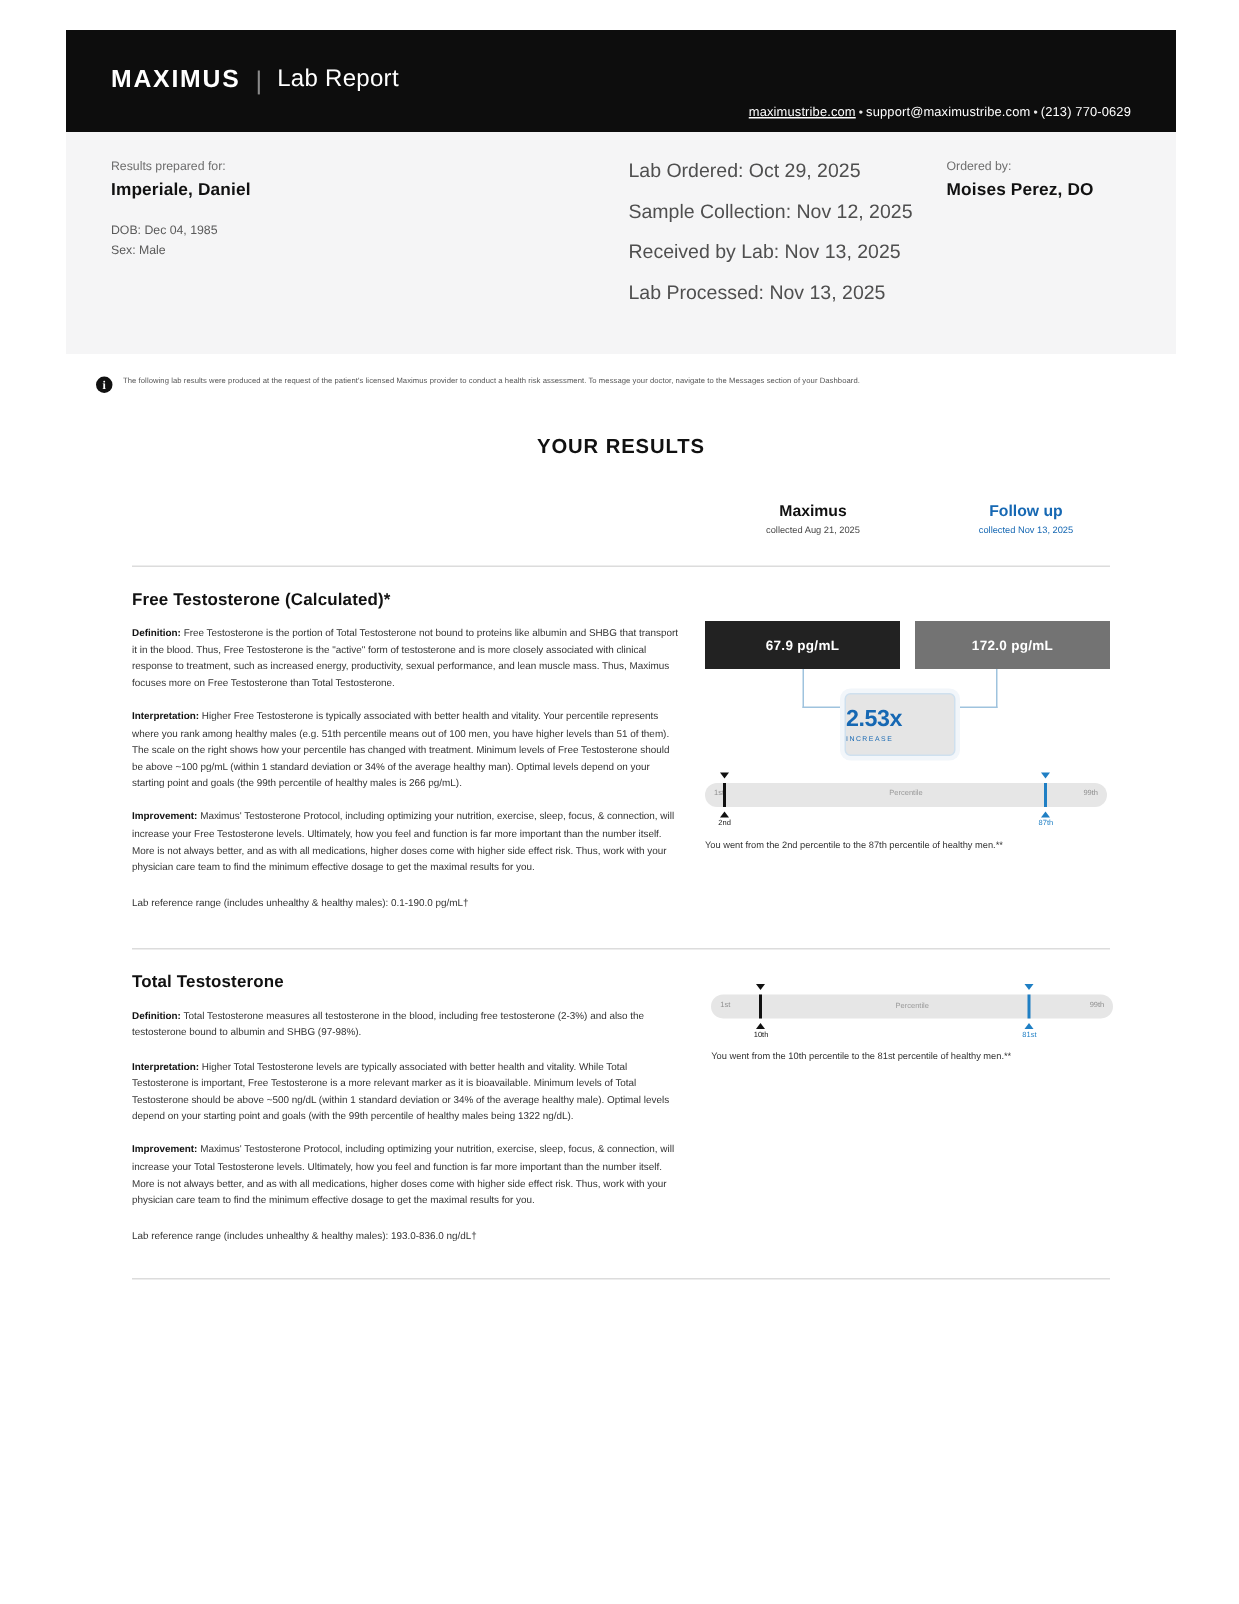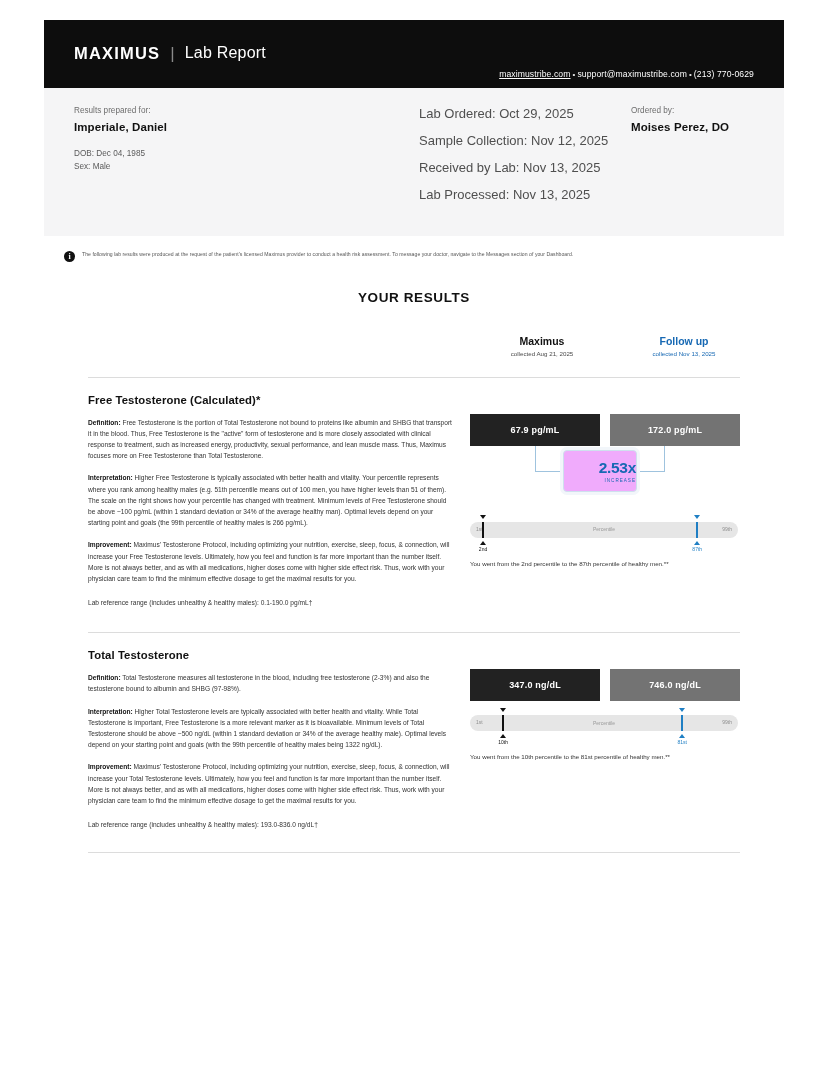--- a/index.html
+++ b/index.html
@@ -90,24 +90,24 @@
   .vbox.follow { background: #737373; }
 
   
   .mult-wrap { position: relative; height: 62px; }
   .bracket {
     position: absolute; left: 65px; top: 0; width: 130px; height: 26px;
     border-left: 1.6px solid #9fc3de; border-right: 1.6px solid #9fc3de;
     border-bottom: 1.6px solid #9fc3de;
   }
   .mult {
-    position: absolute; left: 93px; top: 4px; width: 74px; height: 42px;
-    background: #f0abfc; border: 1.2px solid #cfe0ee; border-radius: 4px;
+    position: absolute; left: 93px; top: 16px; width: 74px; height: 42px;
+    background: #e5e5e5; border: 1.2px solid #cfe0ee; border-radius: 4px;
     box-shadow: 0 0 0 3px #f2f6fa;
-    display: flex; flex-direction: column; align-items: flex-end; justify-content: center;
+    display: flex; flex-direction: column; align-items: flex-start; justify-content: center;
   }
   .mult .m-big { font-size: 15.5px; font-weight: 700; color: #1668b3; letter-spacing: -.3px; }
   .mult .m-sm { font-size: 4.6px; color: #1668b3; letter-spacing: 1px; margin-top: 1px; }
 
   
   .scale-block { position: relative; height: 46px; }
   .scale-bar {
     position: absolute; left: 0; top: 14px; width: 268px; height: 16px;
     background: #e6e6e6; border-radius: 8px;
   }
@@ -264,24 +264,20 @@
       <p class="para">
         <b>Interpretation:</b><span> Higher Total Testosterone levels are typically associated with better health and vitality. While Total Testosterone is important, Free Testosterone is a more relevant marker as it is bioavailable. Minimum levels of Total Testosterone should be above ~500 ng/dL (within 1 standard deviation or 34% of the average healthy male). Optimal levels depend on your starting point and goals (with the 99th percentile of healthy males being 1322 ng/dL).</span>
       </p>
       <p class="para">
         <b>Improvement:</b><span> Maximus' Testosterone Protocol, including optimizing your nutrition, exercise, sleep, focus, &amp; connection, will increase your Total Testosterone levels. Ultimately, how you feel and function is far more important than the number itself. More is not always better, and as with all medications, higher doses come with higher side effect risk. Thus, work with your physician care team to find the minimum effective dosage to get the maximal results for you.</span>
       </p>
       <div class="refrange">Lab reference range (includes unhealthy &amp; healthy males): 193.0-836.0 ng/dL†</div>
     </div>
 
     <div class="panel-right">
-      <div class="vals">
-        <div class="vbox base">347.0 ng/dL</div>
-        <div class="vbox follow">746.0 ng/dL</div>
-      </div>
       <div class="scale-block">
         <div class="scale-bar">
           <span class="end-l">1st</span>
           <span class="mid">Percentile</span>
           <span class="end-r">99th</span>
         </div>
         <div class="mk black" style="left: 33.2px;">
           <span class="arw-top"></span>
           <span class="tick"></span>
           <span class="arw-bot"></span>

